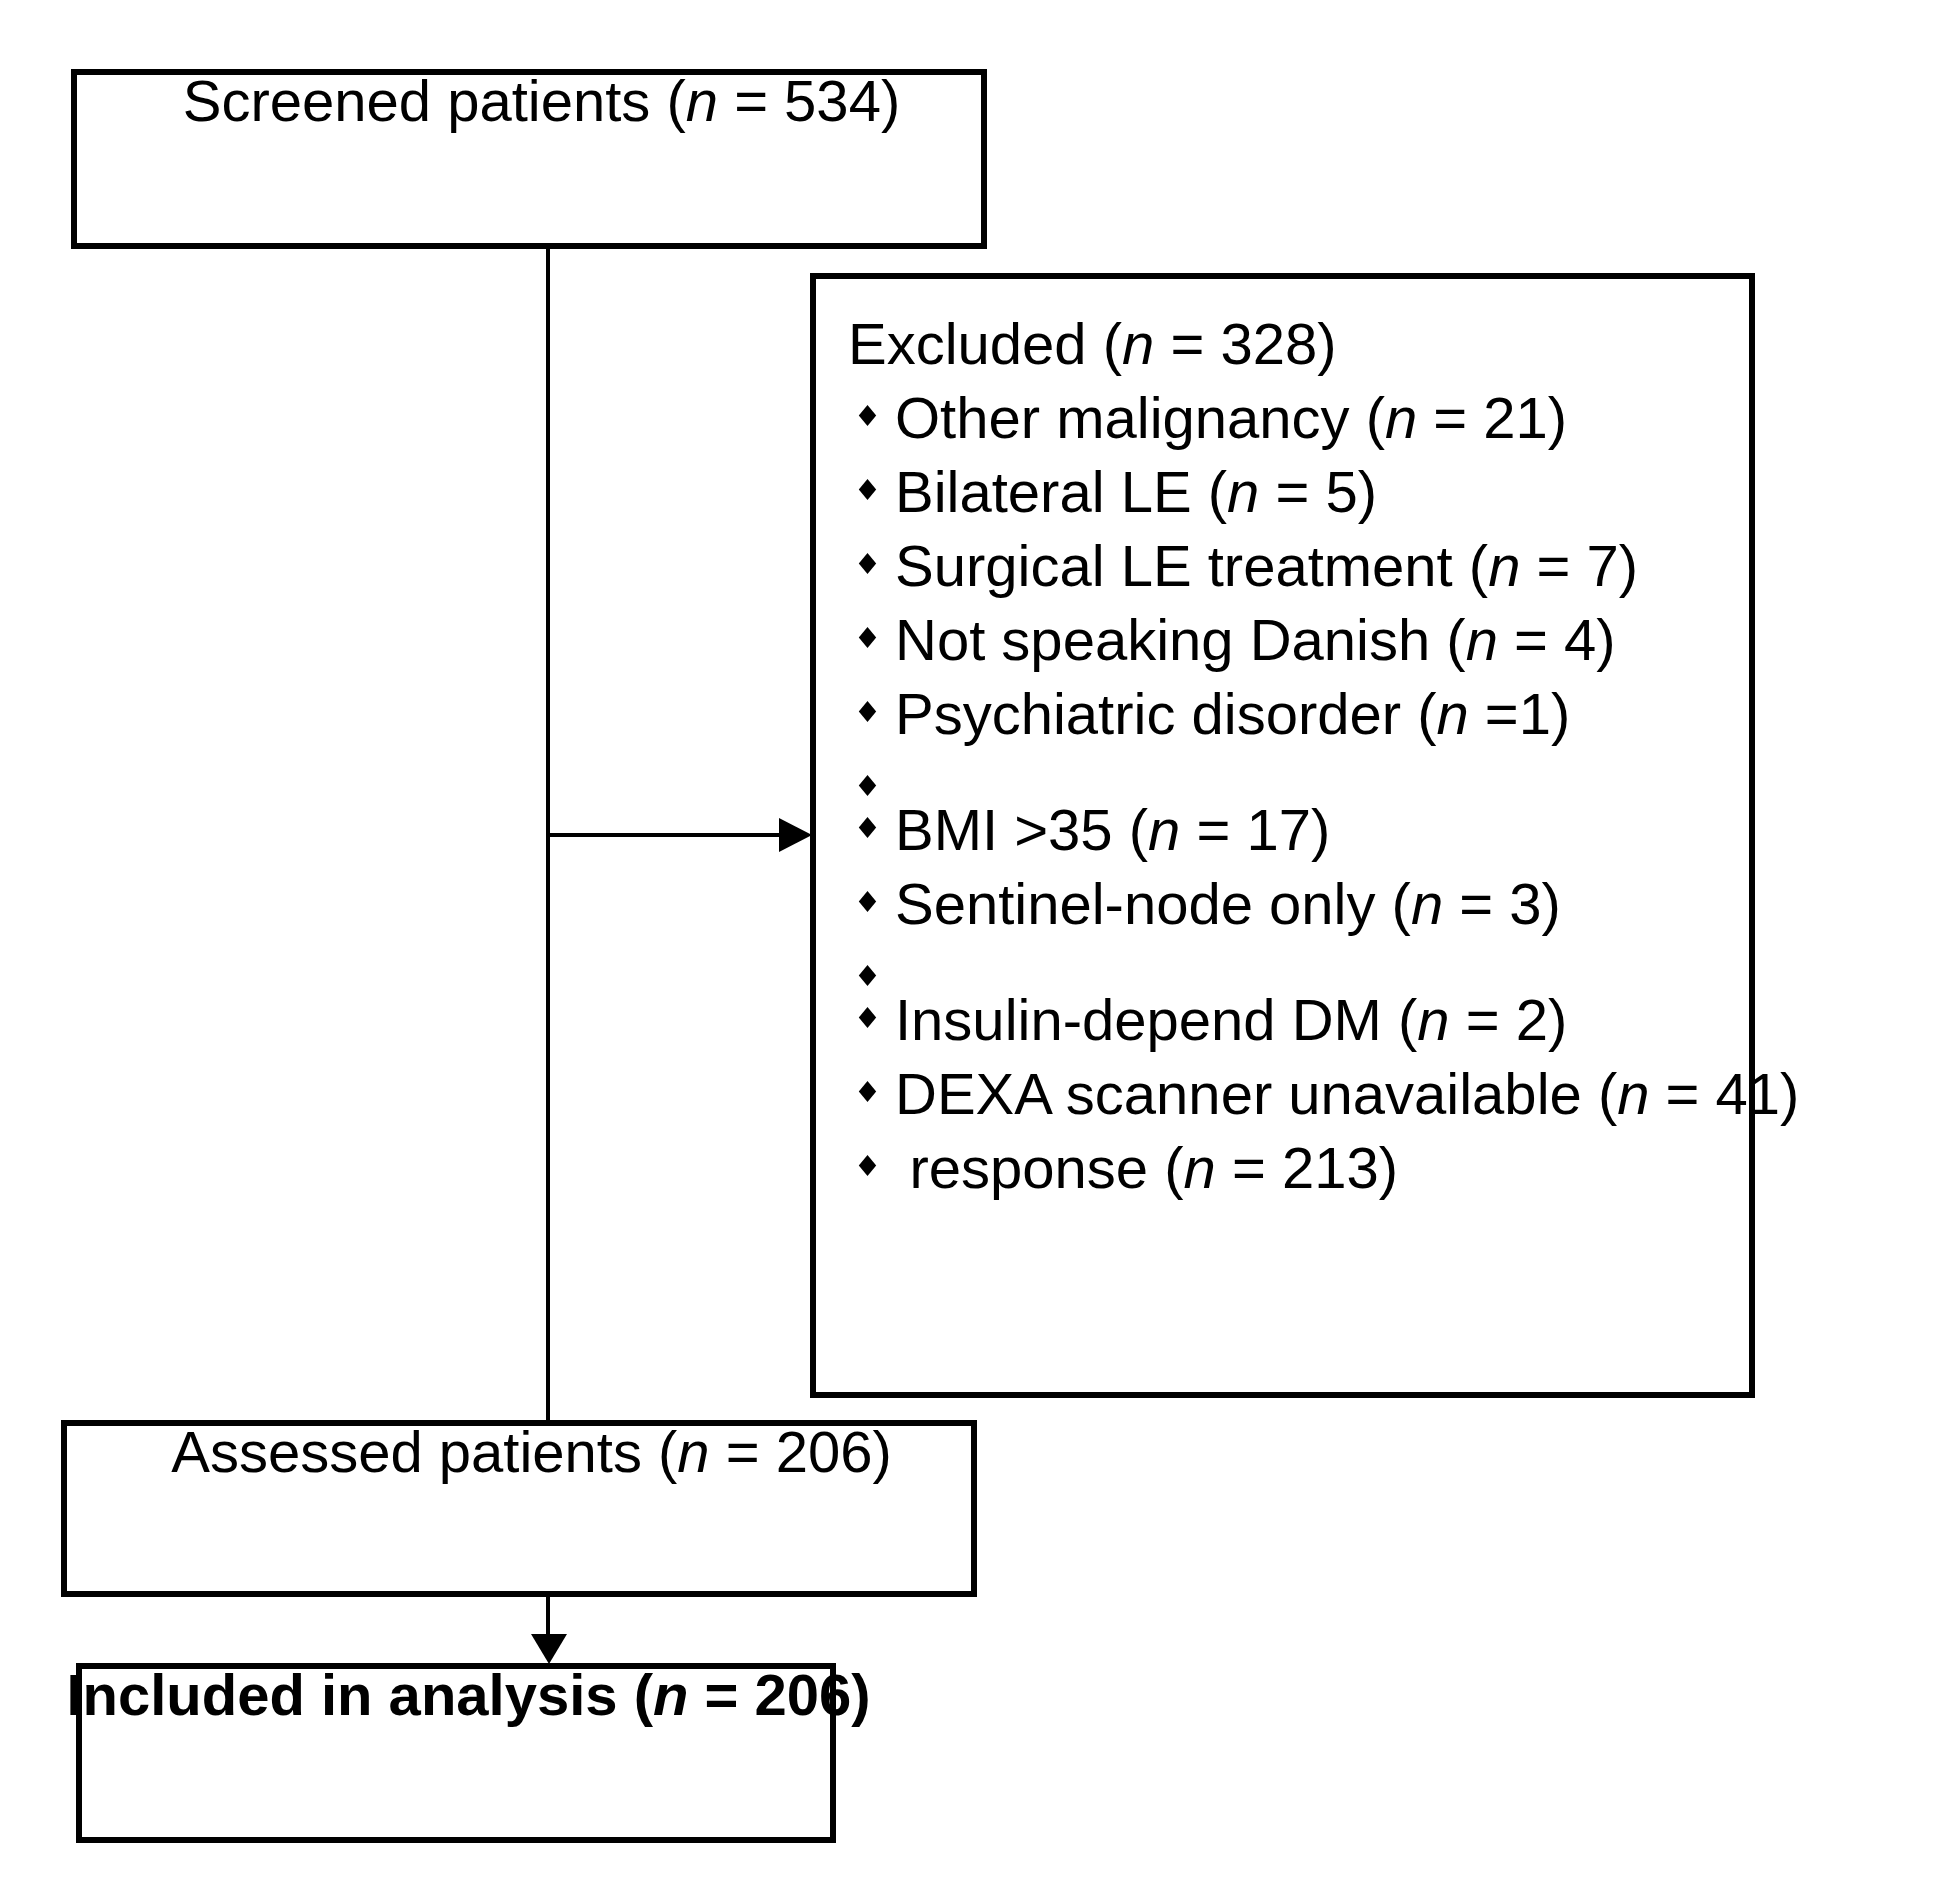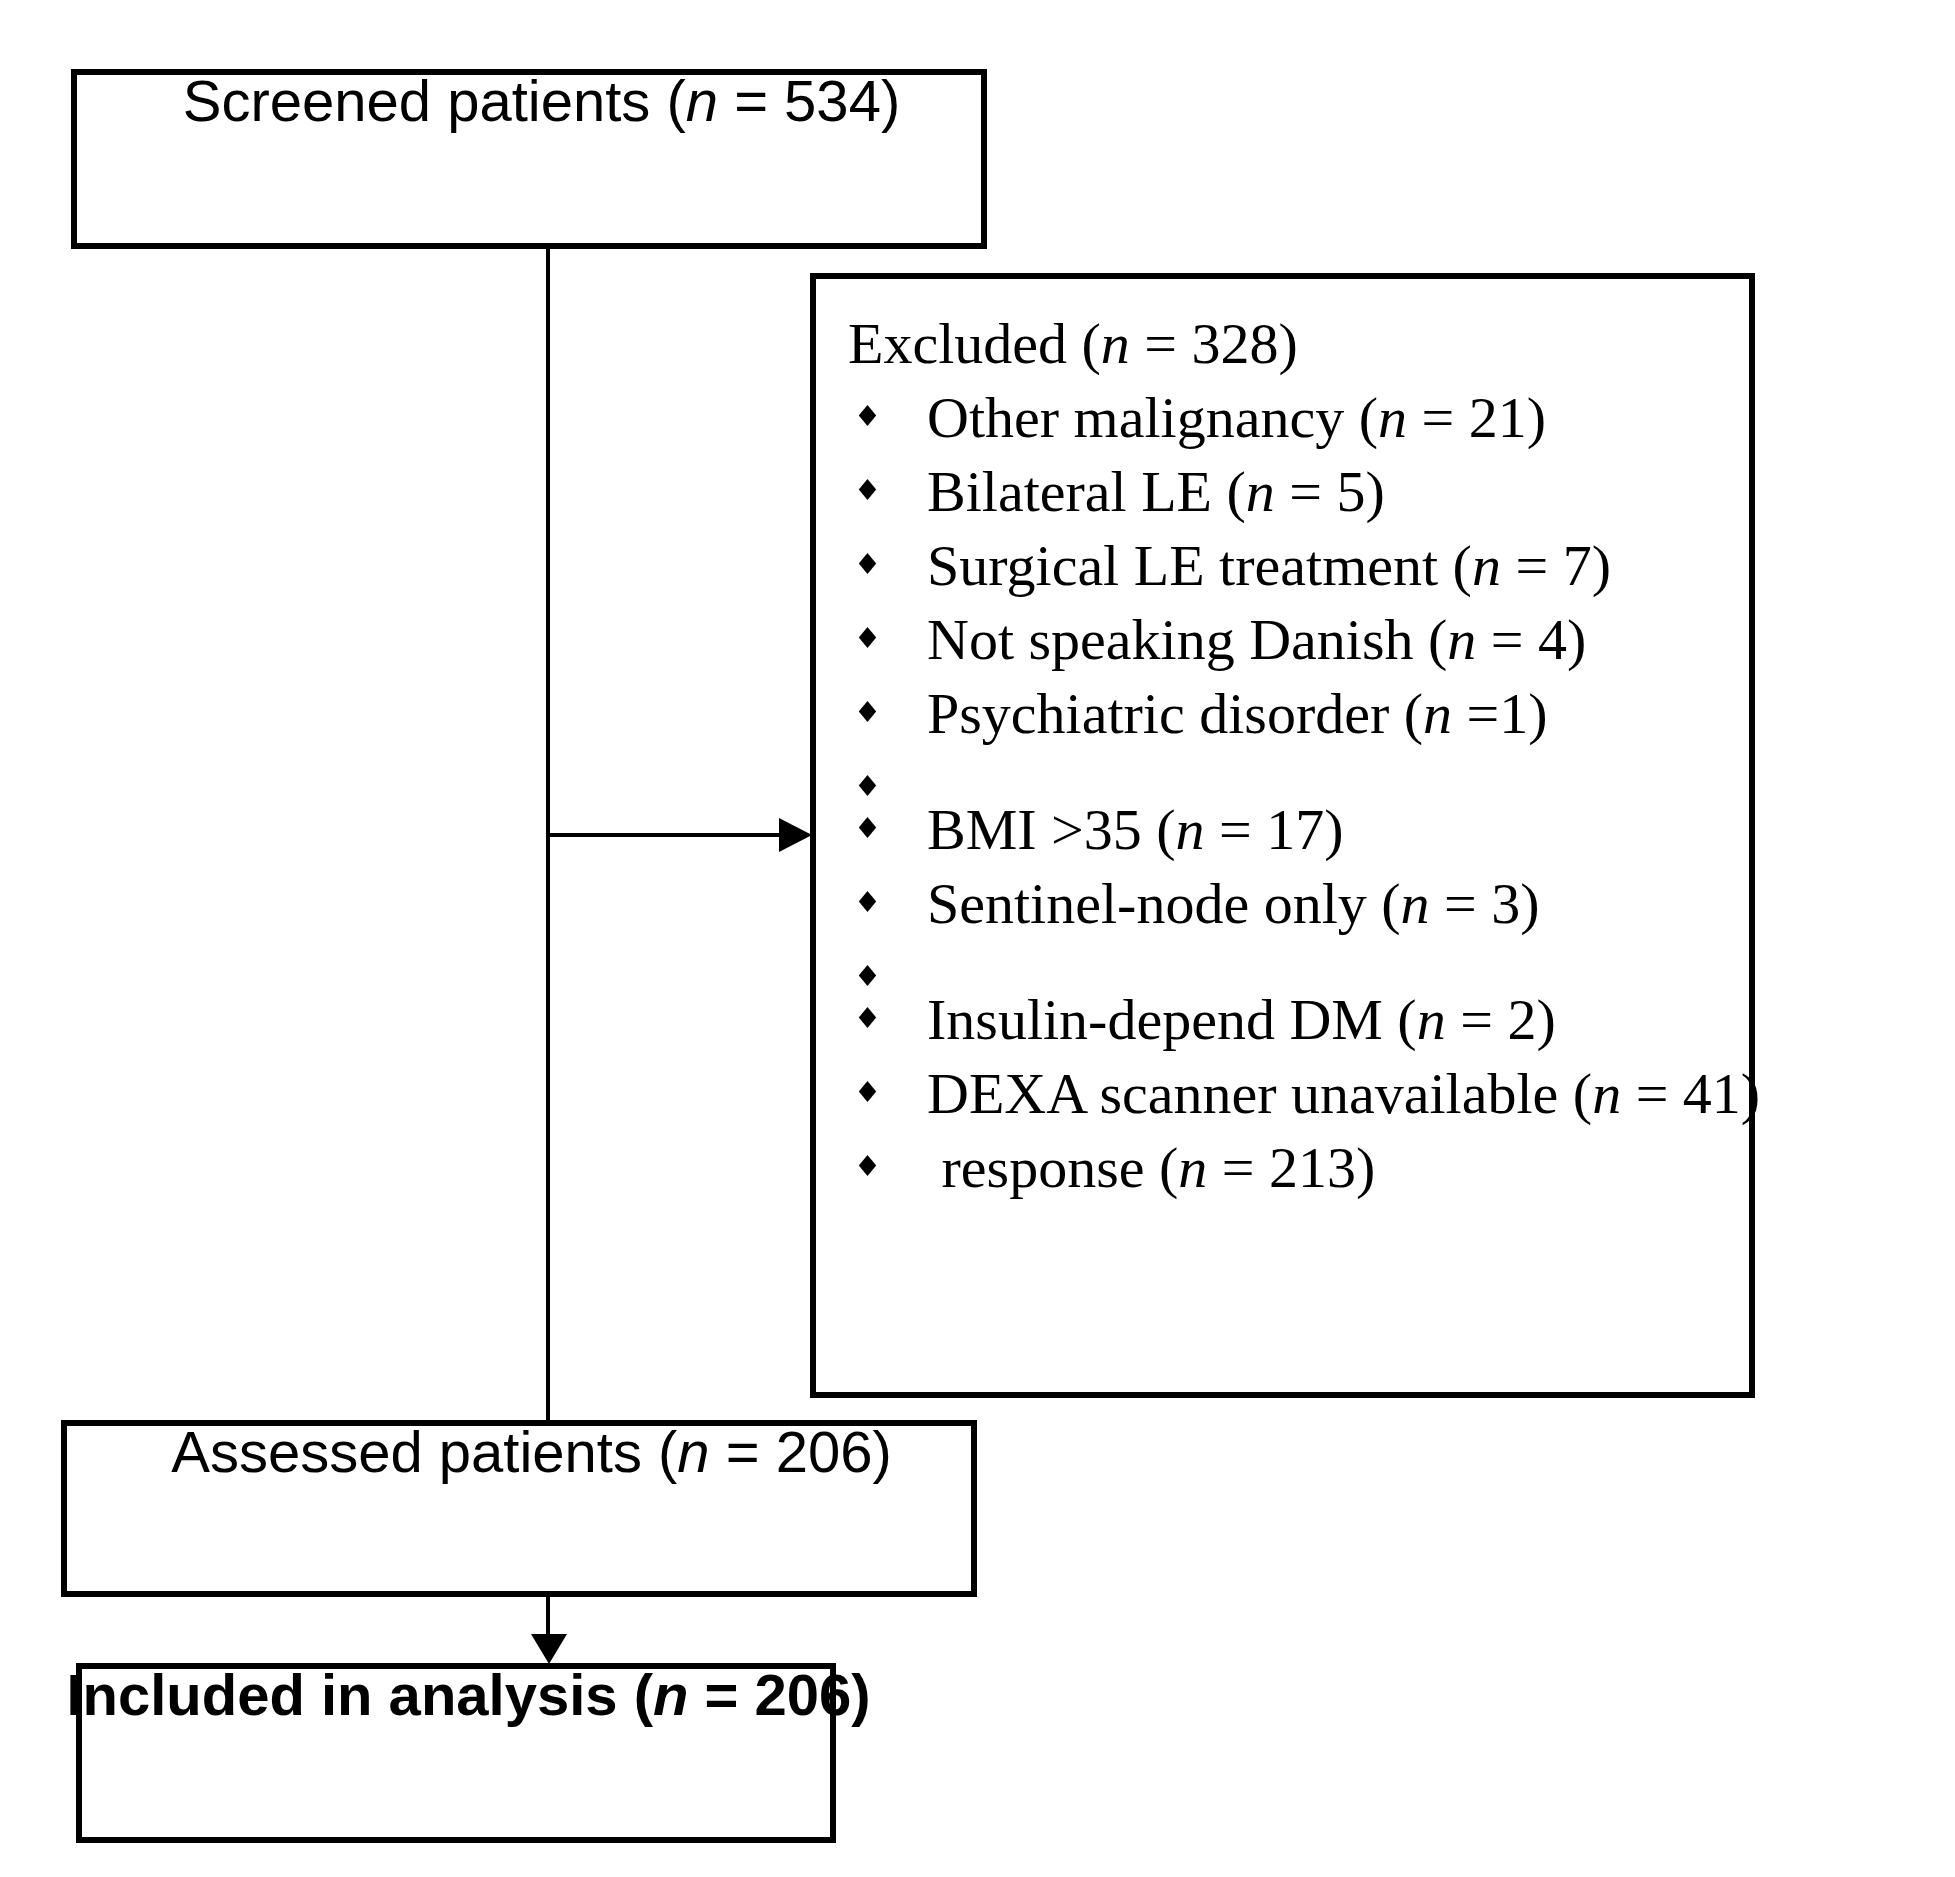--- a/index.html
+++ b/index.html
@@ -53,38 +53,38 @@
   }
   .centerbox .label {
     font-size: 58px;
     white-space: nowrap;
     transform: translateY(-8px);
     padding-left: 25px;
   }
   #screened-box { left: 71px; top: 69px;  width: 916px; height: 180px; }
   #assessed-box { left: 61px; top: 1420px; width: 916px; height: 177px; }
   #included-box { left: 76px; top: 1663px; width: 760px; height: 180px; font-weight: bold; }
-  #excluded-box { left: 810px; top: 273px; width: 945px; height: 1125px; font-family: Liberation Serif, serif; }
+  #excluded-box { left: 810px; top: 273px; width: 945px; height: 1125px; }
 
   
   .ex-inner {
     padding: 28px 13.2px 0 0;
     font-size: 58px;
     line-height: 74px;
   }
   .ex-header { padding-left: 32px; white-space: nowrap; }
   .ex-row { display: flex; align-items: flex-start; }
   .bullet {
     flex: 0 0 auto;
     width: 15px; height: 15px;
     margin: 27px 0 0 44px;
     background: #000;
     transform: scaleX(0.82) rotate(45deg);
   }
-  .ex-text { margin-left: 52px; white-space: nowrap; }
+  .ex-text { margin-left: 20px; white-space: nowrap; }
   .ex-line2 { display: block; padding-left: 14.5px; }
   i { font-style: italic; }
 </style>
 </head>
 <body>
 
 <div class="stage">
 
   <div class="vline"></div>
   <div class="hshaft"></div>

